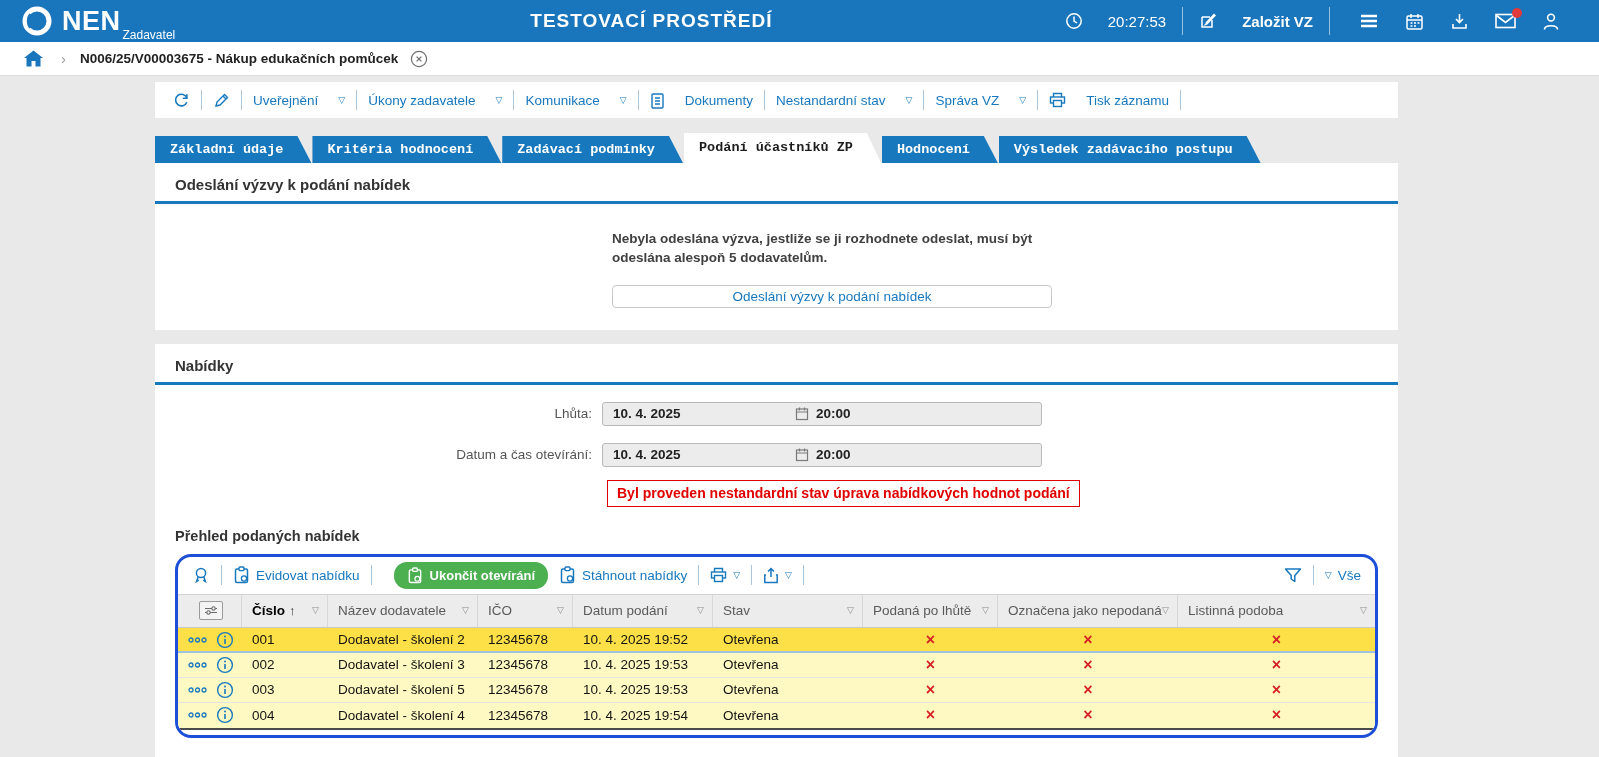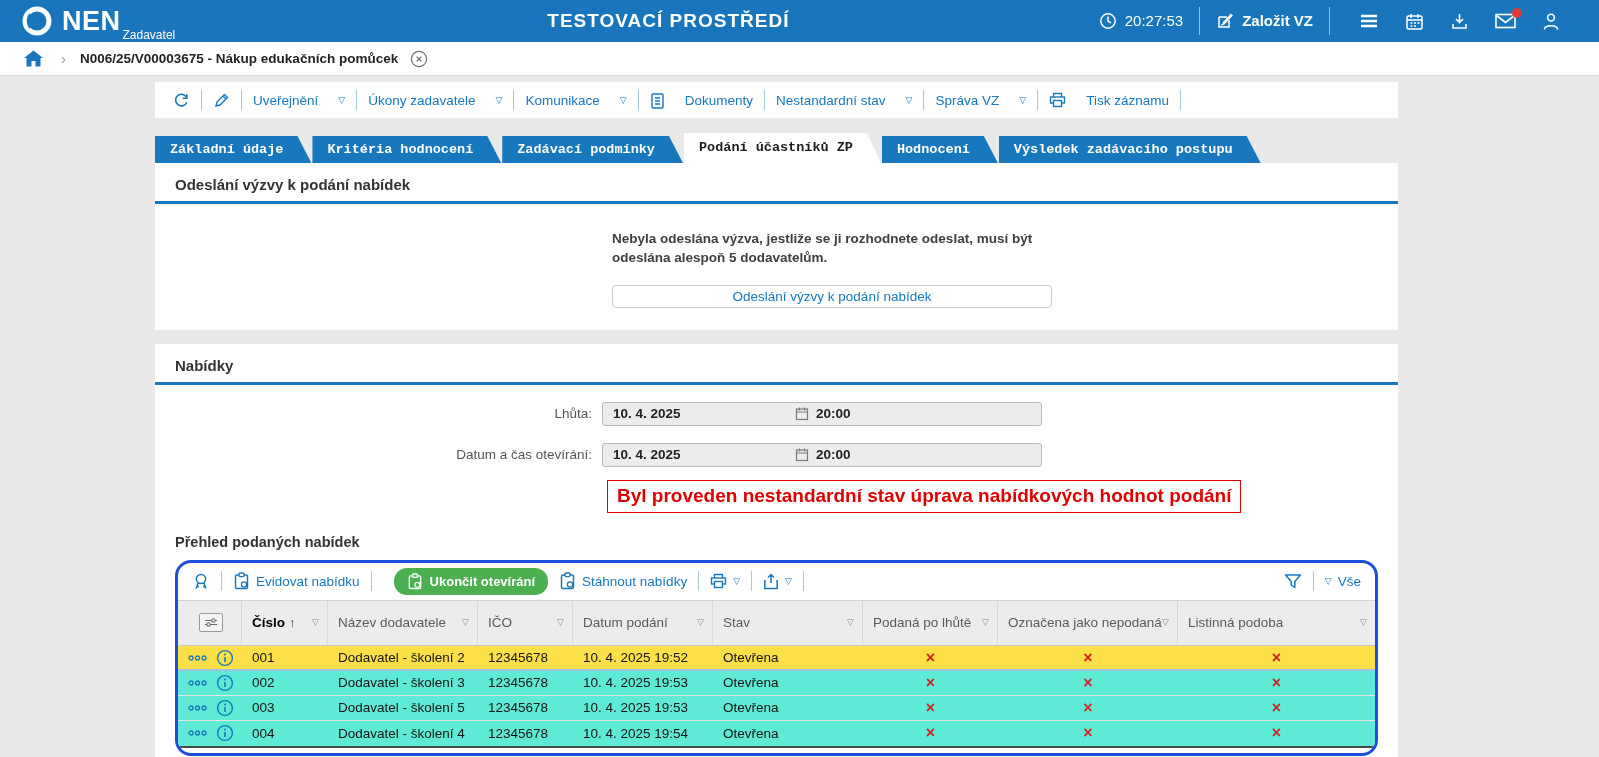--- a/index.html
+++ b/index.html
@@ -9,21 +9,21 @@
 
   
   .app-header { height:42px; background:#1a76bc; display:flex; align-items:center; color:#fff; }
   .logo-wrap { display:flex; align-items:center; padding-left:20px; width:238px; }
   .logo-ring { margin-right:8px; }
   .brand-block { display:flex; align-items:flex-end; }
   .brand { font-size:27px; font-weight:bold; letter-spacing:0.5px; line-height:26px; }
   .brand-sub { font-size:12px; margin-left:2px; margin-bottom:-8px; }
   .env-title { flex:1; text-align:center; font-size:19px; font-weight:bold; letter-spacing:1px; }
   .header-right { display:flex; align-items:center; padding-right:26px; }
-  .hr-group { display:flex; align-items:flex-start; gap:8px; font-size:15px; }
+  .hr-group { display:flex; align-items:center; gap:25px; font-size:15px; }
   .hr-group.bold { font-weight:bold; }
   .hsep { width:1px; height:28px; background:rgba(255,255,255,.55); margin:0 16px; }
   .hicon { margin:0 13px; position:relative; cursor:pointer; }
   .mail-dot { position:absolute; top:-5px; right:-6px; width:10px; height:10px; border-radius:50%; background:#e03a3a; }
 
   
   .breadcrumb { height:34px; background:#fff; display:flex; align-items:center; padding-left:24px; border-bottom:1px solid #dddddd; }
   .crumb-chevron { color:#9a9a9a; font-size:15px; margin:0 14px 0 18px; }
   .crumb-label { font-size:13.5px; font-weight:bold; color:#222; }
   .crumb-close { margin-left:12px; }
@@ -58,54 +58,54 @@
 
   
   .field-row { display:flex; align-items:center; margin-top:17px; }
   .field-label { width:447px; text-align:right; color:#555; font-size:13.5px; padding-right:10px; }
   .field-box { width:440px; height:24px; background:#ececec; border:1px solid #b9b9b9; border-radius:3px;
                display:flex; align-items:center; font-weight:bold; font-size:13.5px; color:#222; }
   .fb-date { padding-left:10px; width:192px; }
   .fb-time { padding-left:7px; }
 
   .alert-box { display:inline-block; margin:13px 0 0 452px; border:1px solid #e00000; color:#e00000;
-               font-weight:bold; font-size:19px; padding:4px 9px 5px; background:#fff; }
+               font-weight:bold; font-size:14px; padding:4px 9px 5px; background:#fff; }
 
   .grid-title { font-size:14.5px; font-weight:bold; color:#333; margin:21px 0 10px 20px; }
 
   
   .grid { margin:0 20px 0 20px; border:3px solid #1d4ed8; border-radius:16px; background:#fff; overflow:hidden; padding-bottom:5px; }
   .grid-toolbar { height:37px; display:flex; align-items:center; padding:0 14px; font-size:13.5px; color:#1878be; }
   .gt-link { display:flex; align-items:center; gap:6px; color:#1878be; cursor:pointer; white-space:nowrap; }
   .btn-green { background:#4caf50; color:#fff; font-weight:bold; border:none; border-radius:13px; height:27px;
                padding:0 13px; display:flex; align-items:center; gap:7px; margin:0 11px; font-size:13px;
                font-family:inherit; cursor:pointer; }
   .gt-spacer { flex:1; }
 
   .grid-head { display:flex; background:#ececec; border-top:1px solid #d4d4d4; border-bottom:1px solid #c9c9c9;
-               height:46px; align-items:center; color:#5a5a5a; font-size:13.5px; }
+               height:34px; align-items:center; color:#5a5a5a; font-size:13.5px; }
   .hc { display:flex; align-items:center; padding:0 8px 0 10px; height:100%; border-right:1px solid #d8d8d8; }
   .hc:last-child { border-right:none; }
   .hc .lbl { flex:1; white-space:nowrap; overflow:hidden; }
   .hc .caret { color:#8a8a8a; }
   .hc-cislo .lbl { color:#000; font-weight:bold; flex:none; }
   .sort-asc { color:#333; font-size:13px; margin:0 6px 0 4px; flex:1; }
   .col-actions { width:64px; justify-content:center; border-right:1px solid #d8d8d8; }
   .col-cislo { width:86px; }
   .col-nazev { width:150px; }
   .col-ico { width:95px; }
   .col-datum { width:140px; }
   .col-stav { width:150px; }
   .col-lhute { width:135px; }
   .col-nepodana { width:180px; }
   .col-listinna { flex:1; }
 
   .cfg-box { width:24px; height:19px; border:1px solid #9a9a9a; border-radius:2px; display:flex; align-items:center; justify-content:center; background:#f4f4f4; }
 
-  .grid-row { display:flex; height:25px; align-items:center; font-size:13.5px; color:#141414; border-bottom:1px solid #e4e4e4; background:#5eead4; }
+  .grid-row { display:flex; height:25px; align-items:center; font-size:13.5px; color:#141414; border-bottom:1px solid #e4e4e4; background:#fef9c3; }
   .grid-row.selected { background:#fde047; border-bottom:1px solid #9fc2e0; box-shadow:0 -1px 0 #9fc2e0 inset, 0 1px 0 #9fc2e0; }
   .rc { padding:0 8px 0 10px; white-space:nowrap; overflow:hidden; height:100%; display:flex; align-items:center; }
   .rc.center { justify-content:center; padding:0; }
   .row-actions { width:64px; display:flex; align-items:center; justify-content:space-between; padding:0 8px 0 10px; }
   .xmark { color:#d61f26; font-weight:900; font-size:16px; line-height:1; }
   .grid-body { border-bottom:2px solid #4a4a4a; }
 </style>
 </head>
 <body>
 

